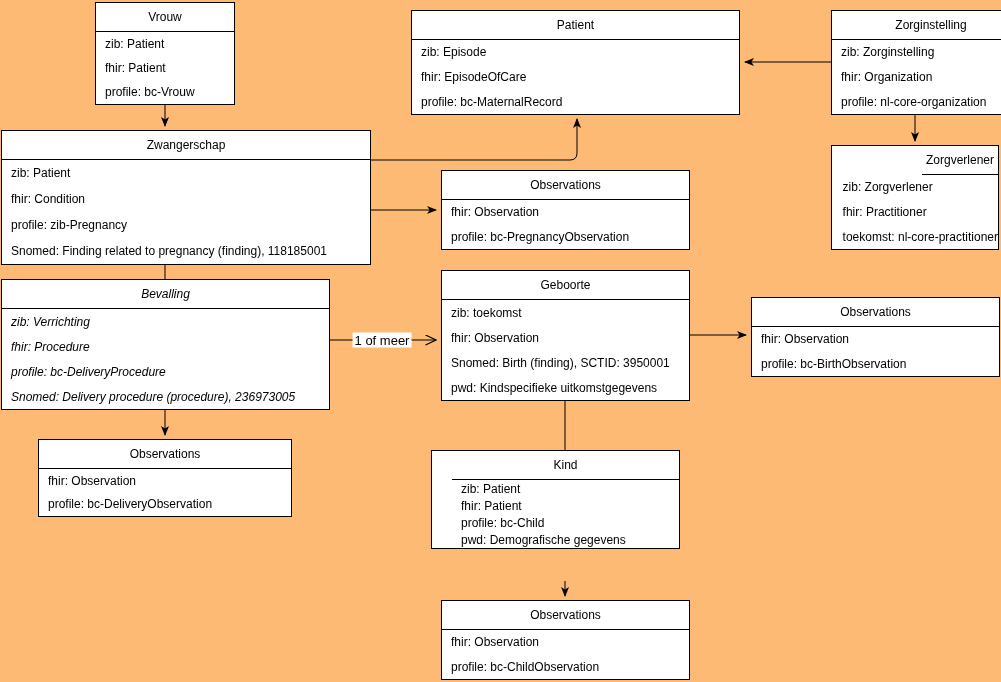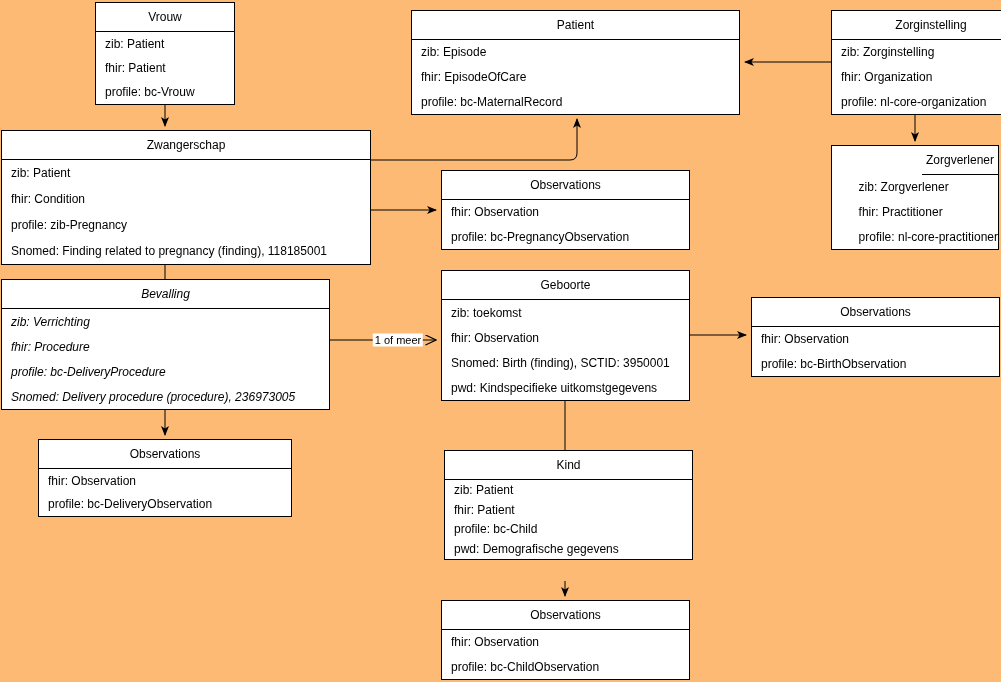--- a/index.html
+++ b/index.html
@@ -62,28 +62,27 @@
     line-height: 1;
     padding: 0 0 0 9px;
     white-space: nowrap;
     display: flex;
     align-items: center;
     flex: 1 1 0;
     min-height: 0;
   }
   .edge-label {
     position: absolute;
-    font-size: 11px;
+    font-size: 13px;
     color: #000000;
     background: #ffffff;
     line-height: 1;
     padding: 1px 2px;
     white-space: nowrap;
     transform: translate(-50%, -50%);
-    margin-left: 16px;
   }
 </style>
 </head>
 <body>
 
 <div id="canvas">
 
   <svg id="edge-layer" width="1001" height="682" viewBox="0 0 1001 682" xmlns="http://www.w3.org/2000/svg">
     <defs>
       <marker id="arrow-filled" markerWidth="10" markerHeight="10" refX="9" refY="4" orient="auto" markerUnits="userSpaceOnUse">
@@ -140,21 +139,21 @@
           <div class="uml-attr">fhir: Condition</div>
           <div class="uml-attr">profile: zib-Pregnancy</div>
           <div class="uml-attr">Snomed: Finding related to pregnancy (finding), 118185001</div>
         </div>
       </div>
       <div class="uml-box" style="left: 831px; top: 145px; width: 168px; height: 105px; align-items: flex-end;">
         <div class="uml-title">Zorgverlener</div>
         <div class="uml-body">
           <div class="uml-attr">zib: Zorgverlener</div>
           <div class="uml-attr">fhir: Practitioner</div>
-          <div class="uml-attr">profile: nl-core-practitioner</div>
+          <div class="uml-attr">toekomst: nl-core-practitioner</div>
         </div>
       </div>
       <div class="uml-box" style="left: 441px; top: 170px; width: 249px; height: 80px;">
         <div class="uml-title">Observations</div>
         <div class="uml-body">
           <div class="uml-attr">fhir: Observation</div>
           <div class="uml-attr">profile: bc-PregnancyObservation</div>
         </div>
       </div>
       <div class="uml-box" style="left: 441px; top: 270px; width: 249px; height: 131px;">
@@ -182,21 +181,21 @@
           <div class="uml-attr">profile: bc-BirthObservation</div>
         </div>
       </div>
       <div class="uml-box" style="left: 38px; top: 439px; width: 254px; height: 78px;">
         <div class="uml-title">Observations</div>
         <div class="uml-body">
           <div class="uml-attr">fhir: Observation</div>
           <div class="uml-attr">profile: bc-DeliveryObservation</div>
         </div>
       </div>
-      <div class="uml-box" style="left: 444px; top: 450px; width: 249px; height: 110px;">
+      <div class="uml-box" style="left: 431px; top: 450px; width: 249px; height: 99px; padding-left: 20px;">
         <div class="uml-title">Kind</div>
         <div class="uml-body">
           <div class="uml-attr">zib: Patient</div>
           <div class="uml-attr">fhir: Patient</div>
           <div class="uml-attr">profile: bc-Child</div>
           <div class="uml-attr">pwd: Demografische gegevens</div>
         </div>
       </div>
       <div class="uml-box" style="left: 441px; top: 600px; width: 249px; height: 80px;">
         <div class="uml-title">Observations</div>

